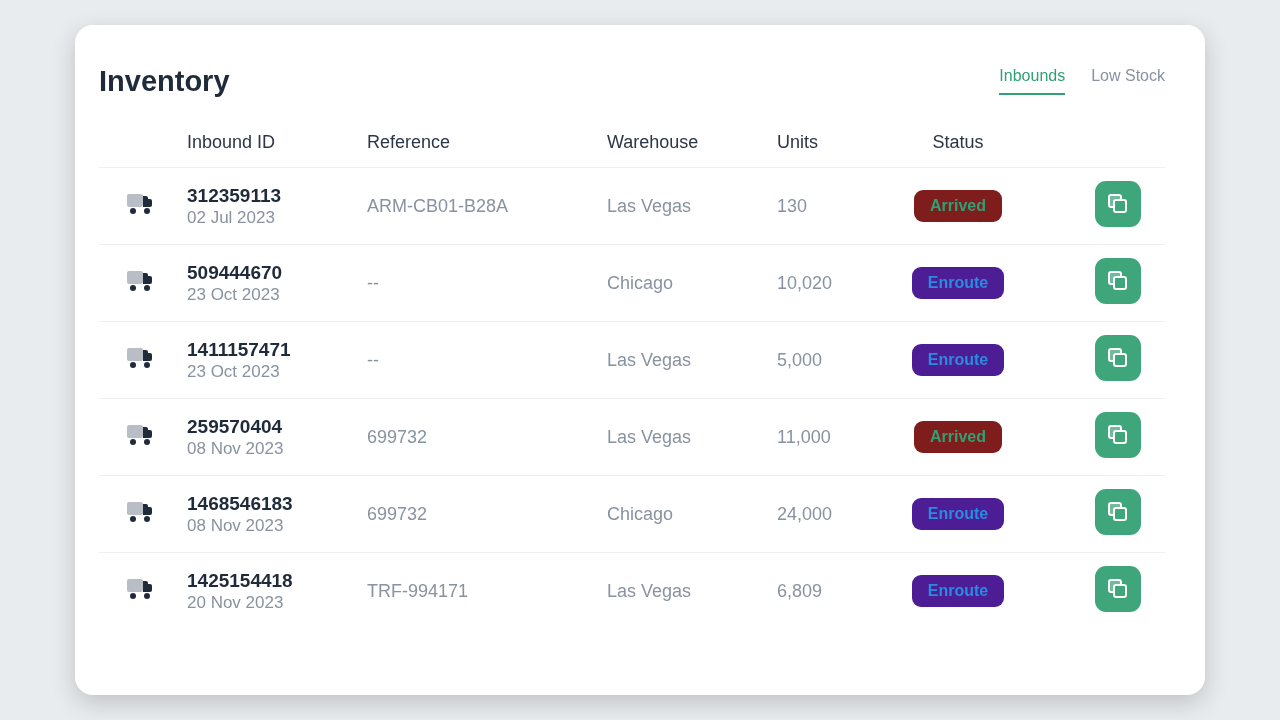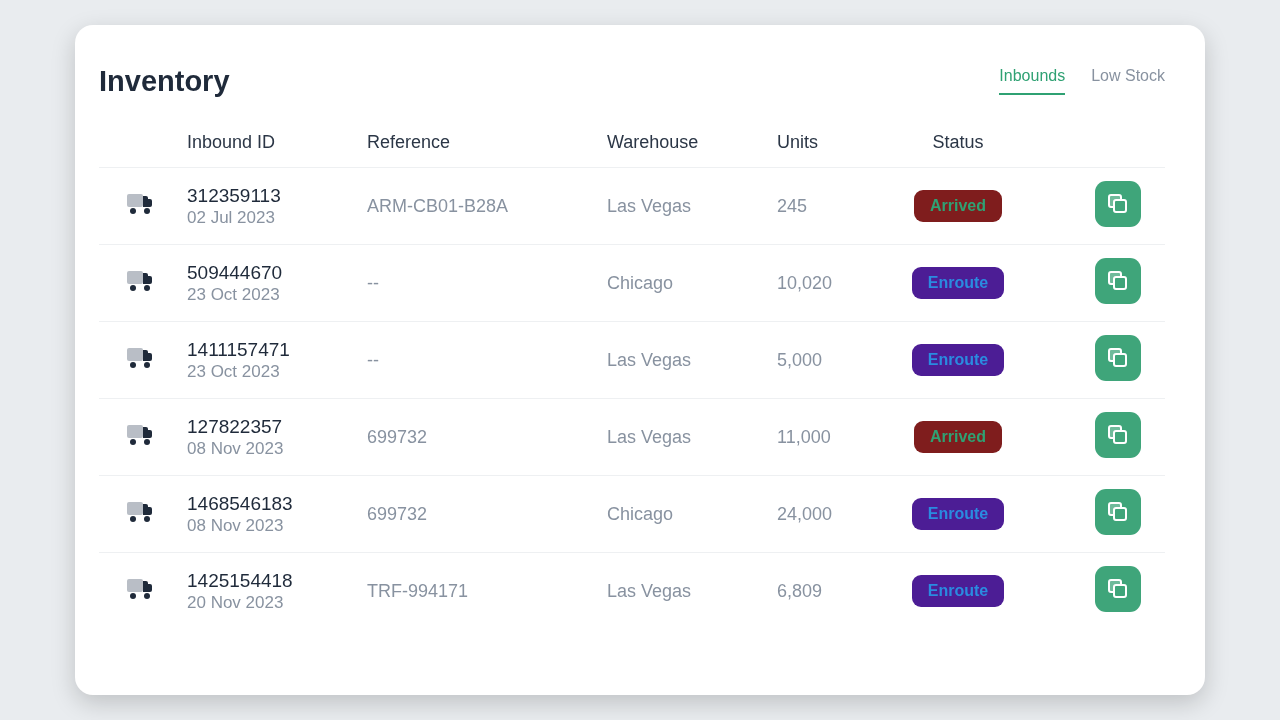--- a/index.html
+++ b/index.html
@@ -105,21 +105,21 @@
     position: absolute;
     bottom: 0;
     width: 6px; height: 6px;
     background: #1f2a3a;
     border-radius: 50%;
   }
   .truck-icon .w1 { left: 3px; }
   .truck-icon .w2 { left: 17px; }
   .id-main {
     font-size: 19px;
-    font-weight: 400;
+    font-weight: 700;
     color: #1f2a3a;
     line-height: 1.25;
   }
   .id-sub {
     font-size: 17px;
     font-weight: 500;
     color: #8892a0;
     line-height: 1.25;
   }
   .cell-text {
@@ -180,21 +180,21 @@
     </thead>
     <tbody id="rows">
         <tr>
           <td class="col-icon"><span class="truck-icon"><span class="box"></span><span class="cab1"></span><span class="cab2"></span><span class="w1"></span><span class="w2"></span></span></td>
           <td class="col-id">
             <div class="id-main">312359113</div>
             <div class="id-sub">02 Jul 2023</div>
           </td>
           <td class="col-ref"><span class="cell-text">ARM-CB01-B28A</span></td>
           <td class="col-wh"><span class="cell-text">Las Vegas</span></td>
-          <td class="col-units"><span class="cell-text">245</span></td>
+          <td class="col-units"><span class="cell-text">130</span></td>
           <td class="col-status"><span class="badge arrived">Arrived</span></td>
           <td class="col-action"><span class="action-btn">
               <span class="sq1"></span>
               <span class="sq2"></span>
             </span></td>
         </tr>
         <tr>
           <td class="col-icon"><span class="truck-icon"><span class="box"></span><span class="cab1"></span><span class="cab2"></span><span class="w1"></span><span class="w2"></span></span></td>
           <td class="col-id">
             <div class="id-main">509444670</div>
@@ -220,21 +220,21 @@
           <td class="col-units"><span class="cell-text">5,000</span></td>
           <td class="col-status"><span class="badge enroute">Enroute</span></td>
           <td class="col-action"><span class="action-btn">
               <span class="sq1"></span>
               <span class="sq2"></span>
             </span></td>
         </tr>
         <tr>
           <td class="col-icon"><span class="truck-icon"><span class="box"></span><span class="cab1"></span><span class="cab2"></span><span class="w1"></span><span class="w2"></span></span></td>
           <td class="col-id">
-            <div class="id-main">127822357</div>
+            <div class="id-main">259570404</div>
             <div class="id-sub">08 Nov 2023</div>
           </td>
           <td class="col-ref"><span class="cell-text">699732</span></td>
           <td class="col-wh"><span class="cell-text">Las Vegas</span></td>
           <td class="col-units"><span class="cell-text">11,000</span></td>
           <td class="col-status"><span class="badge arrived">Arrived</span></td>
           <td class="col-action"><span class="action-btn">
               <span class="sq1"></span>
               <span class="sq2"></span>
             </span></td>

